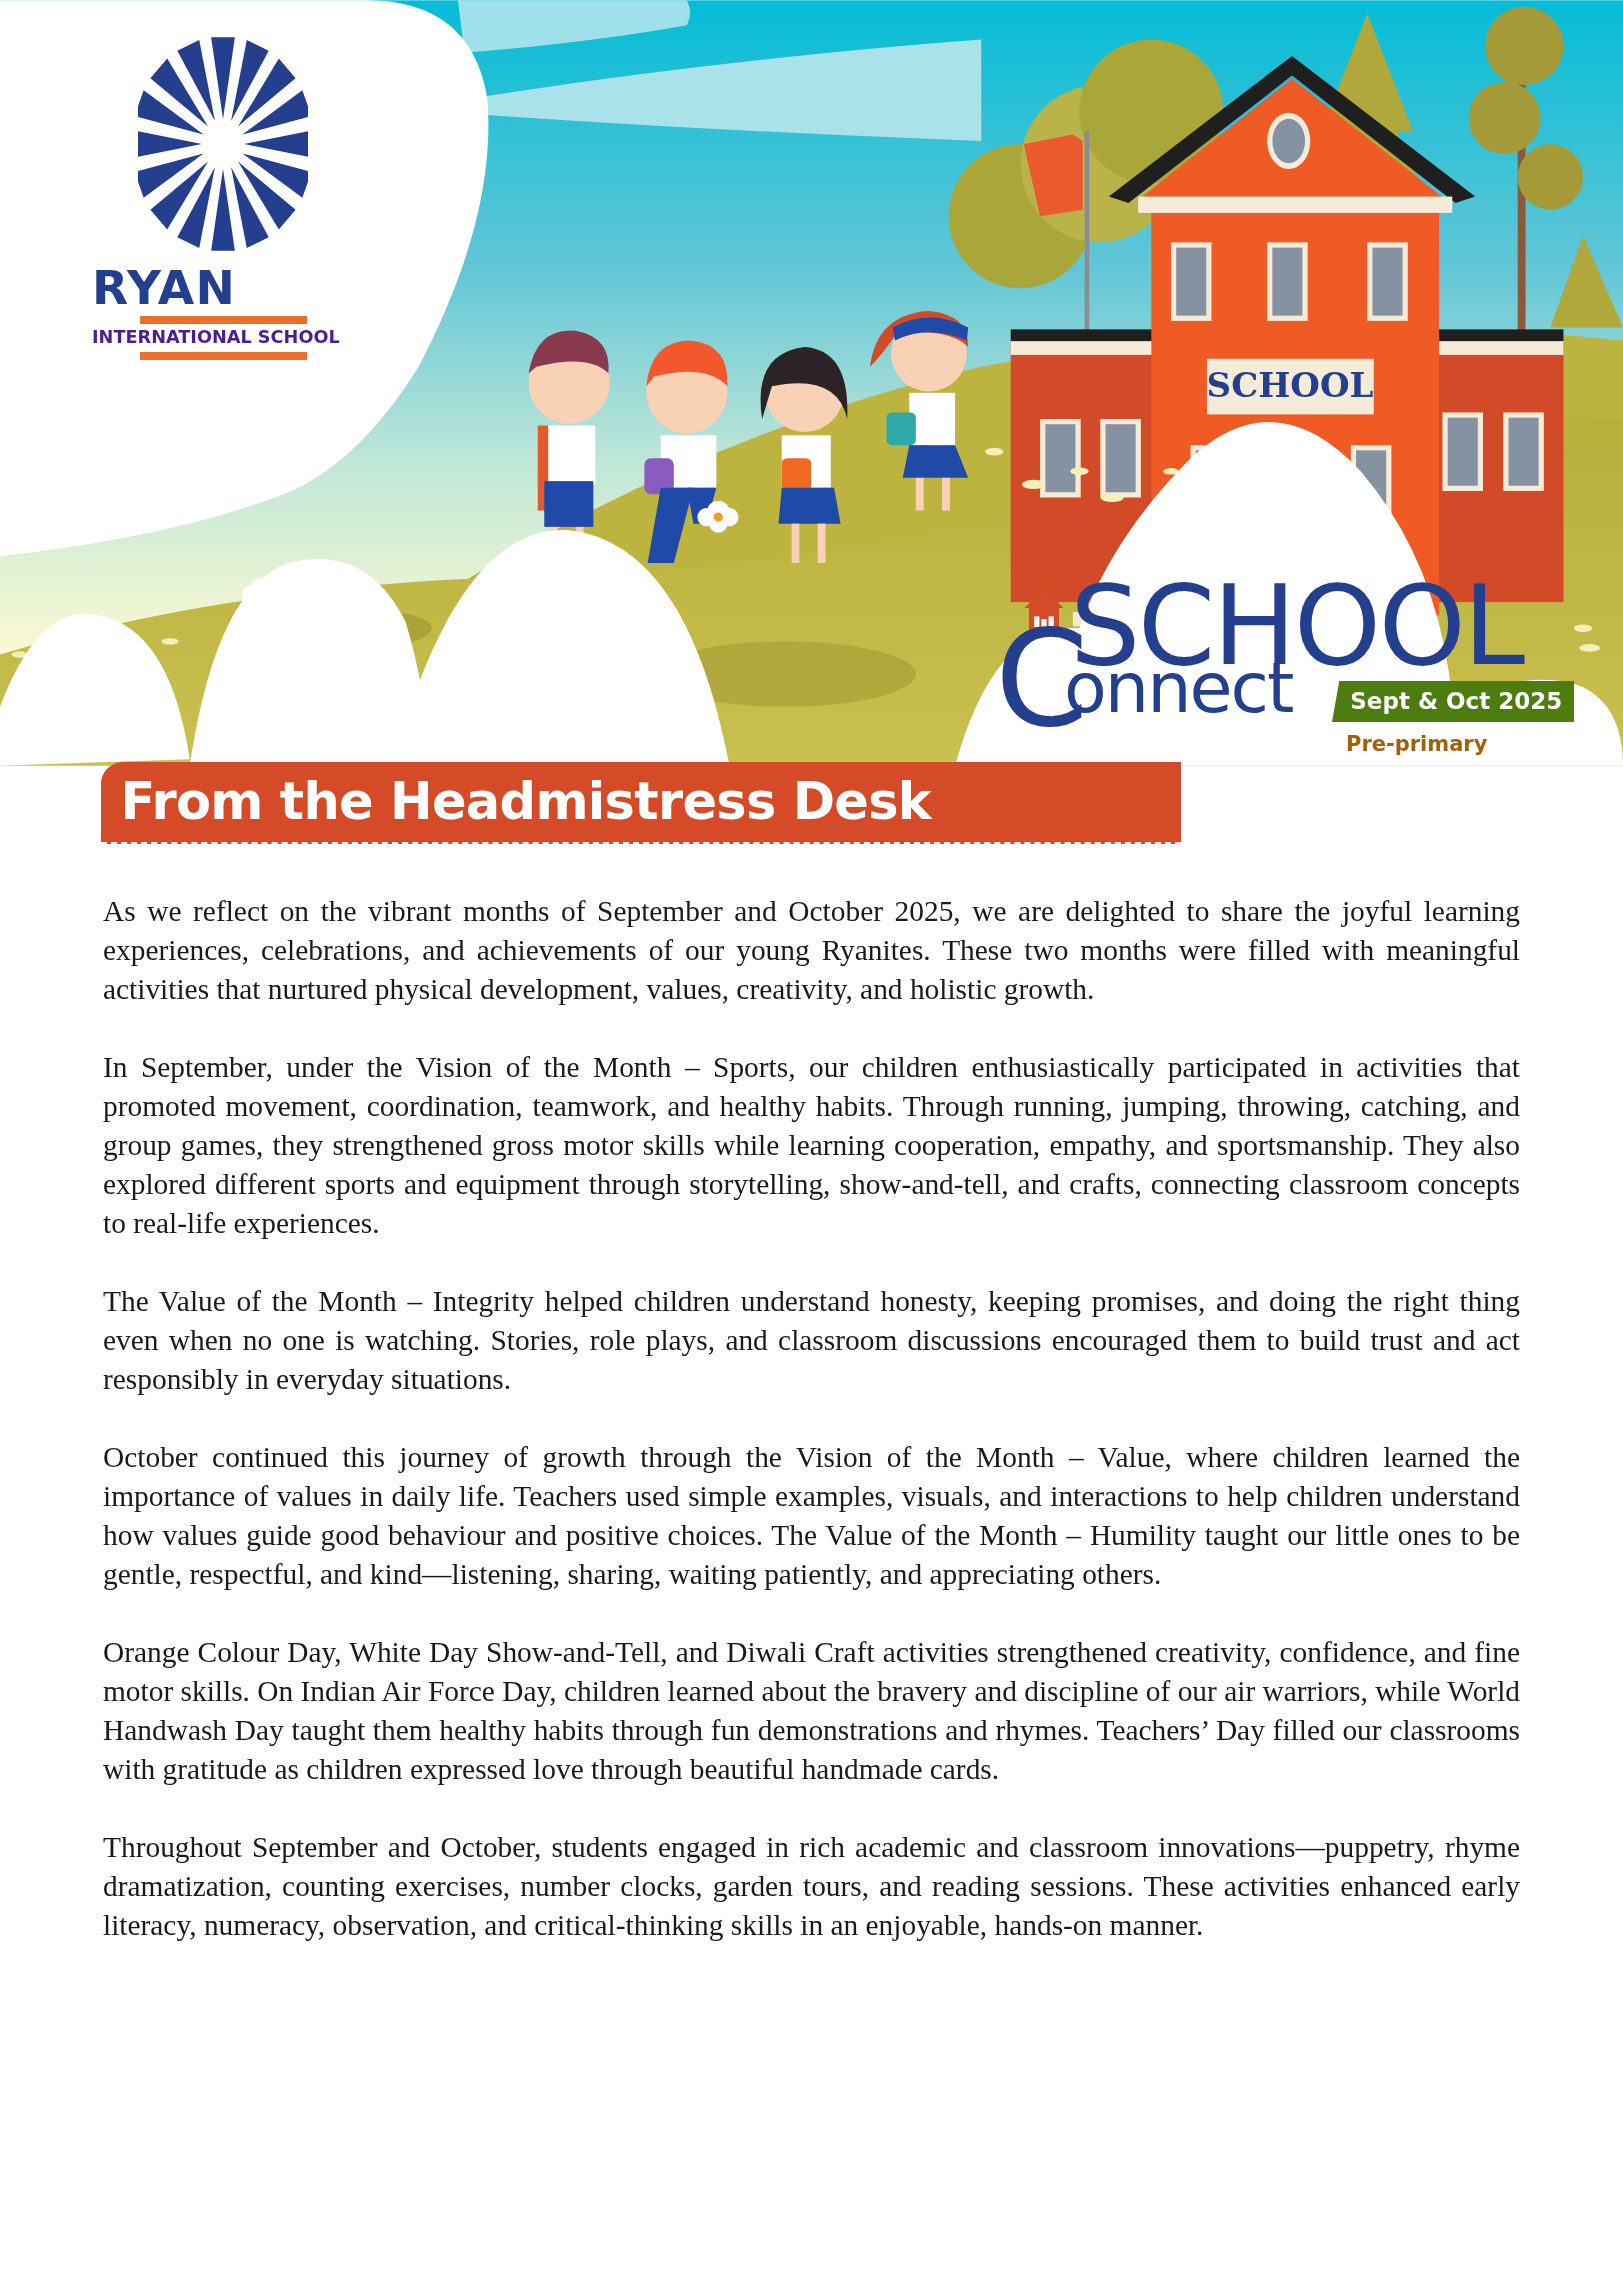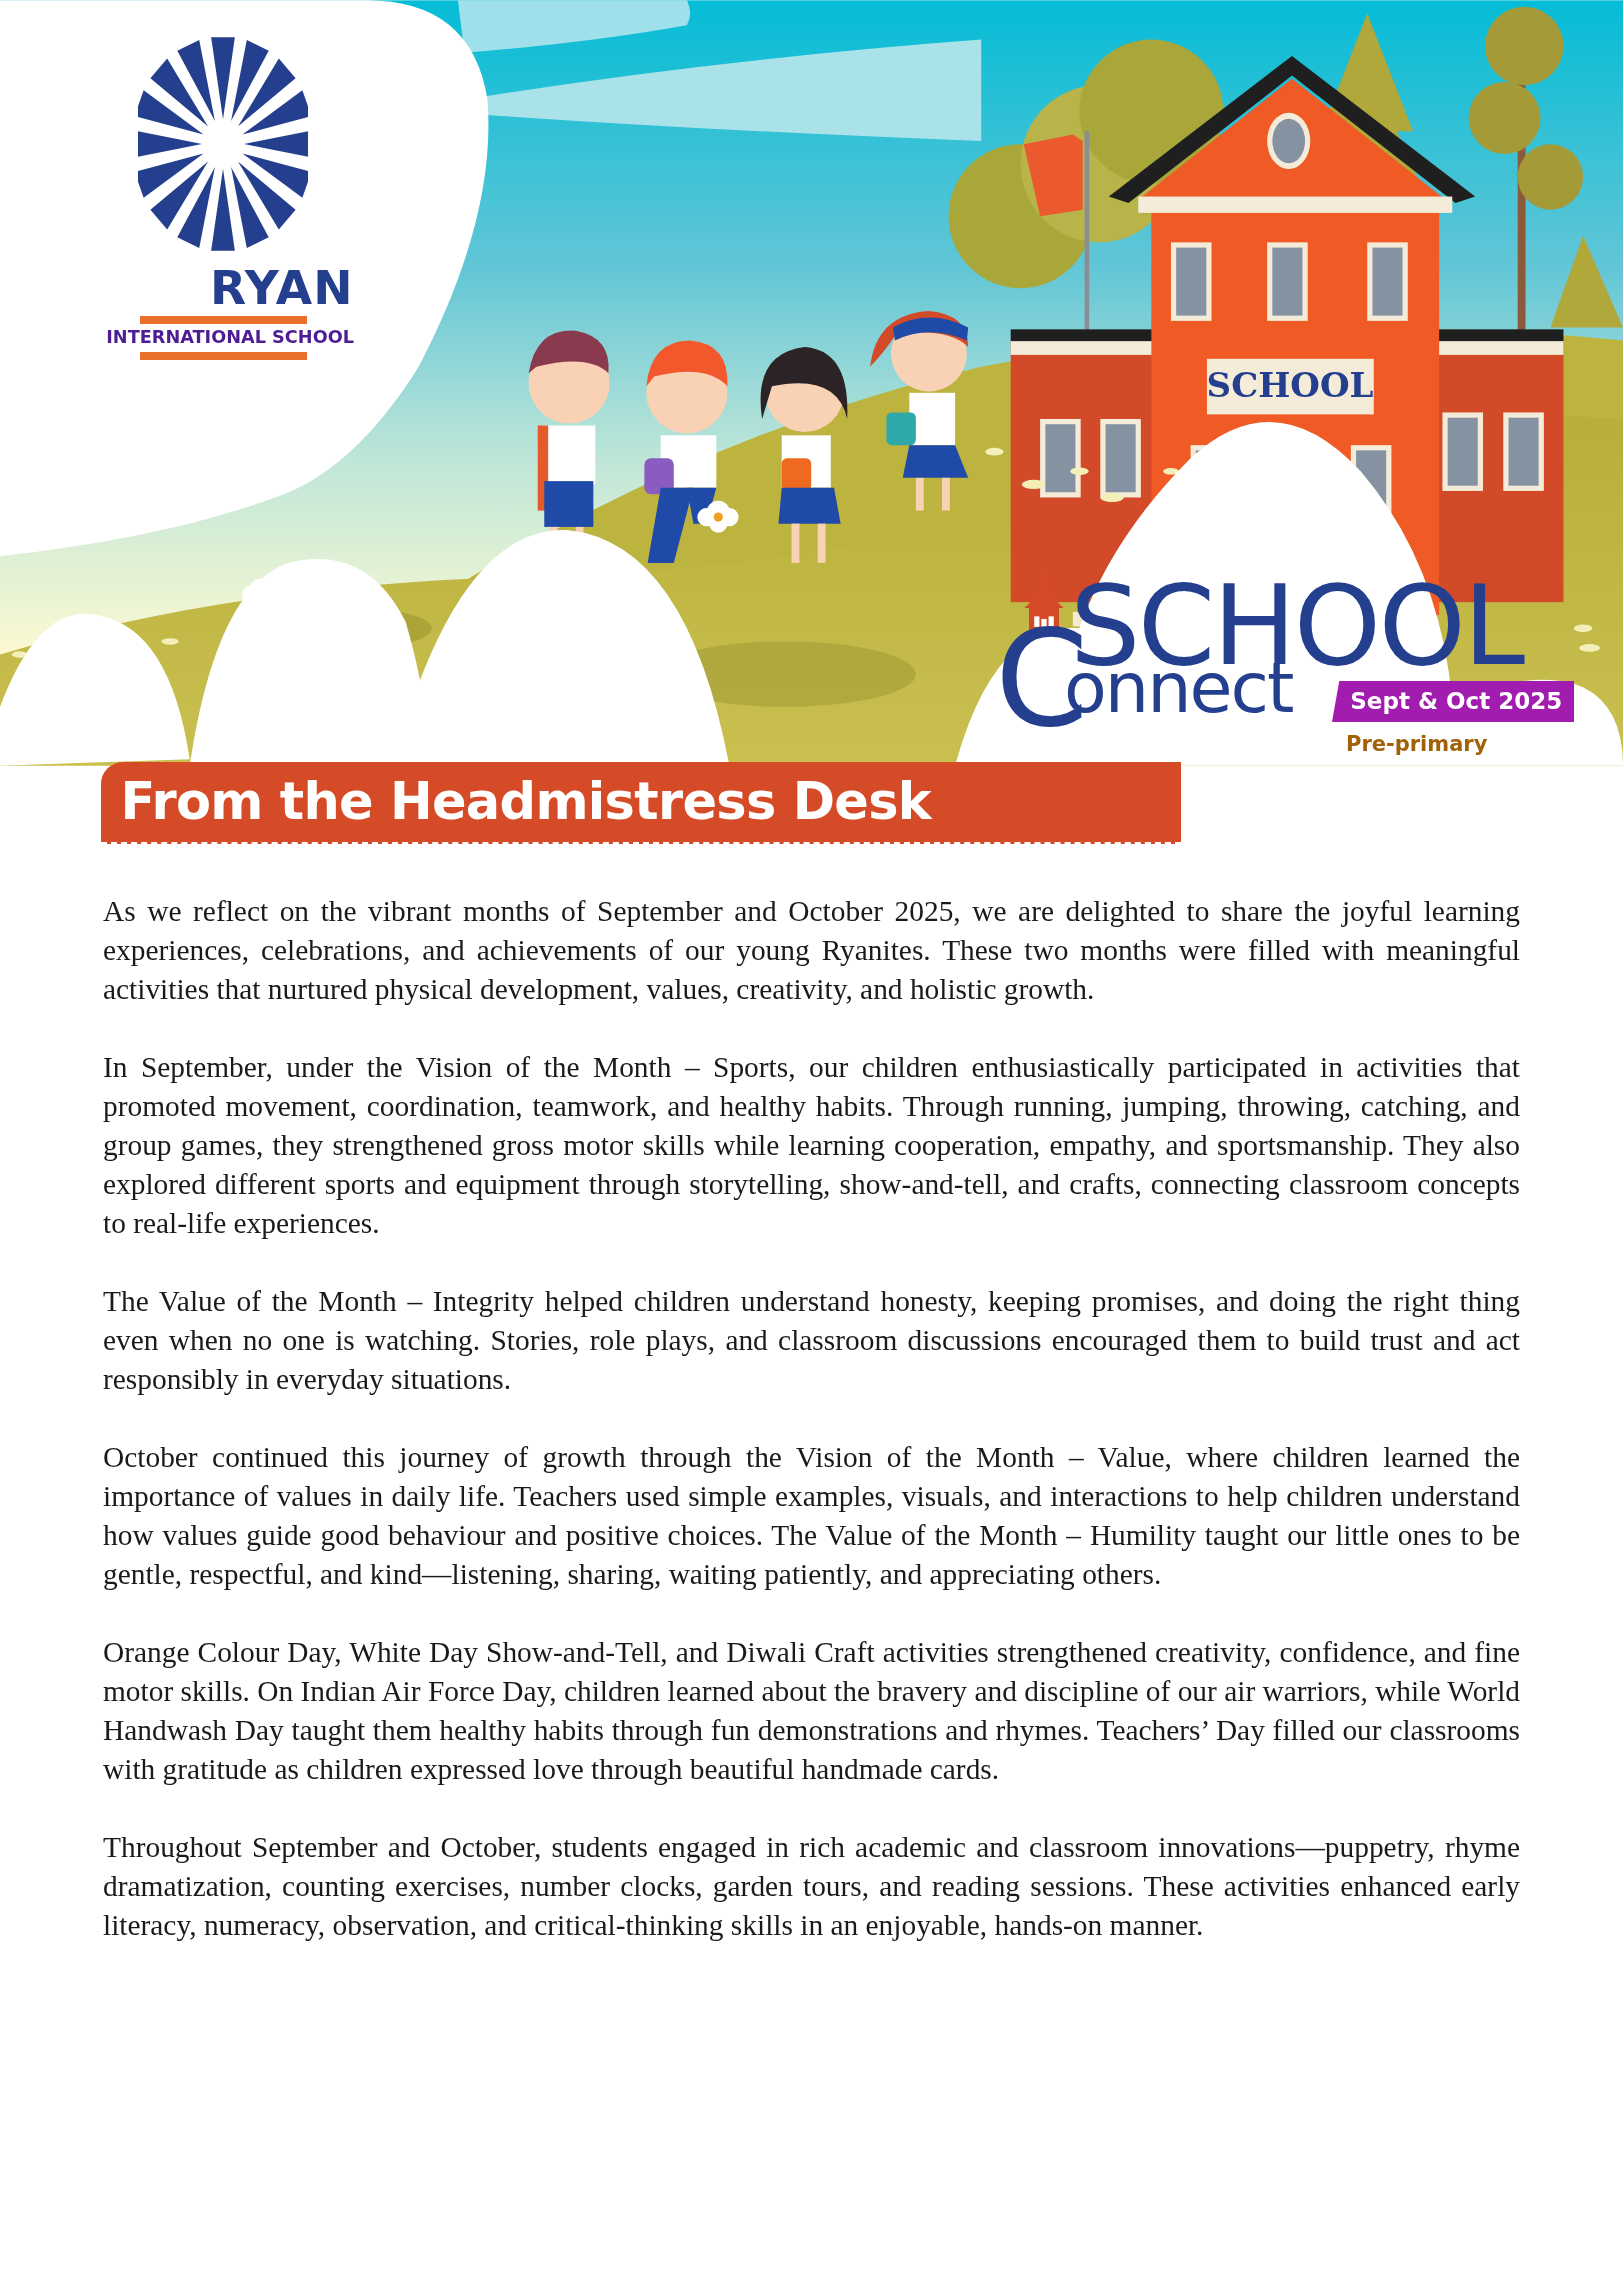--- a/index.html
+++ b/index.html
@@ -1,26 +1,26 @@
 <!DOCTYPE html>
 <html style="font-size:10.5px"><head>
 <meta charset="utf-8">
 <style>
   html, body { margin:0; padding:0; background:#ffffff; }
   body { width:1623px; height:2295px; position:relative; overflow:hidden; font-family:"DejaVu Sans", sans-serif; }
   #header-art { position:absolute; left:0; top:0; width:1623px; height:766px; }
-  .logo { position:absolute; left:92px; top:33px; width:262px; text-align:right; }
+  .logo { position:absolute; left:92px; top:33px; width:262px; text-align:left; }
   .logo-name { font-family:"DejaVu Sans", sans-serif; font-weight:bold; color:#253f8f; font-size:47px; letter-spacing:1.3px; line-height:1; margin-top:9.2px; }
   .logo-bar { height:7.9px; background:#e8702a; width:167px; margin:5.2px auto; }
   .logo-sub { font-family:"DejaVu Sans", sans-serif; font-weight:bold; color:#4c1d95; font-size:17.7px; line-height:1; }
   .brand { position:absolute; left:995px; top:576px; width:576px; height:183px; }
   .brand-school { position:absolute; left:75px; top:-6.5px; font-family:"DejaVu Sans", sans-serif; color:#253f8f; font-size:111px; line-height:1; letter-spacing:-2.6px; }
   .brand-connect-c { position:absolute; left:0px; top:36px; font-family:"DejaVu Sans", sans-serif; color:#253f8f; font-size:134px; line-height:1; }
   .brand-connect { position:absolute; left:69px; top:77px; font-family:"DejaVu Sans", sans-serif; color:#253f8f; font-size:70px; line-height:1; letter-spacing:-2px; }
-  .brand-badge { position:absolute; left:337px; top:105px; width:242px; height:41px; background:#a21caf; clip-path:polygon(3% 0,100% 0,100% 100%,0 100%); color:#fff; font-family:"DejaVu Sans", sans-serif; font-weight:bold; font-size:23px; line-height:41px; padding-left:18.3px; box-sizing:border-box; white-space:nowrap; }
+  .brand-badge { position:absolute; left:337px; top:105px; width:242px; height:41px; background:#4d7c0f; clip-path:polygon(3% 0,100% 0,100% 100%,0 100%); color:#fff; font-family:"DejaVu Sans", sans-serif; font-weight:bold; font-size:23px; line-height:41px; padding-left:18.3px; box-sizing:border-box; white-space:nowrap; }
   .brand-section { position:absolute; left:351px; top:156px; font-family:"DejaVu Sans", sans-serif; font-weight:bold; color:#a16207; font-size:21px; }
   .bell-icon { position:absolute; left:26px; top:-3.9px; width:46px; height:62px; }
   .title-banner { position:absolute; left:101px; top:762px; width:1080px; height:82px; background:#d64b27; border-radius:22px 0 0 0; box-sizing:border-box; border-bottom:2.6px dashed #ffffff; }
   .title-text { position:absolute; left:19.6px; top:14.4px; color:#fff; font-family:"DejaVu Sans", sans-serif; font-weight:bold; font-size:51px; line-height:1; letter-spacing:-0.7px; white-space:nowrap; }
   .body { position:absolute; left:103px; top:892px; width:1417px; font-family:Liberation Serif, serif; font-size:29.4px; line-height:39px; color:#1a1a1a; text-align:justify; }
   .body p { margin:0 0 39px 0; }
   .body p.tight { margin-bottom:0; }
 </style>
 </head>
 <body>

